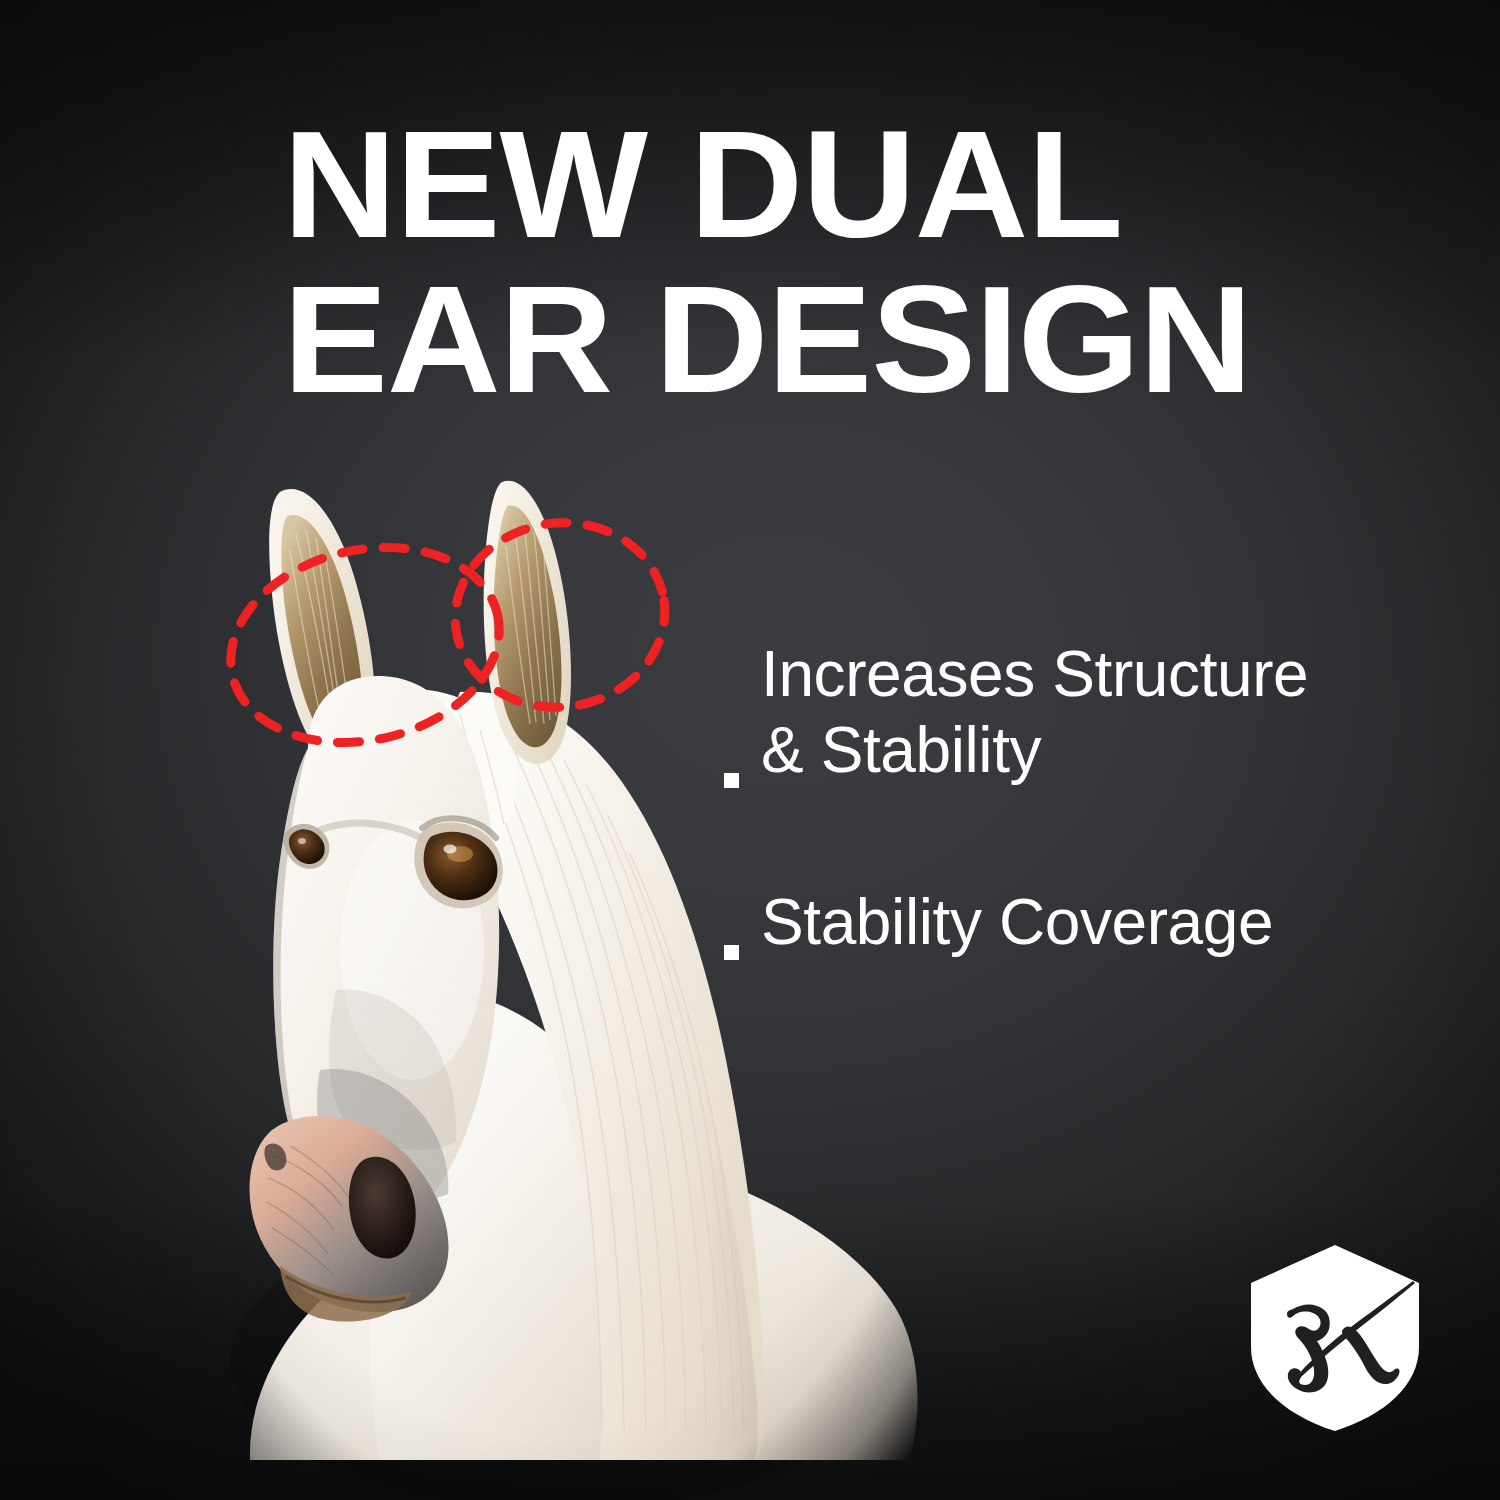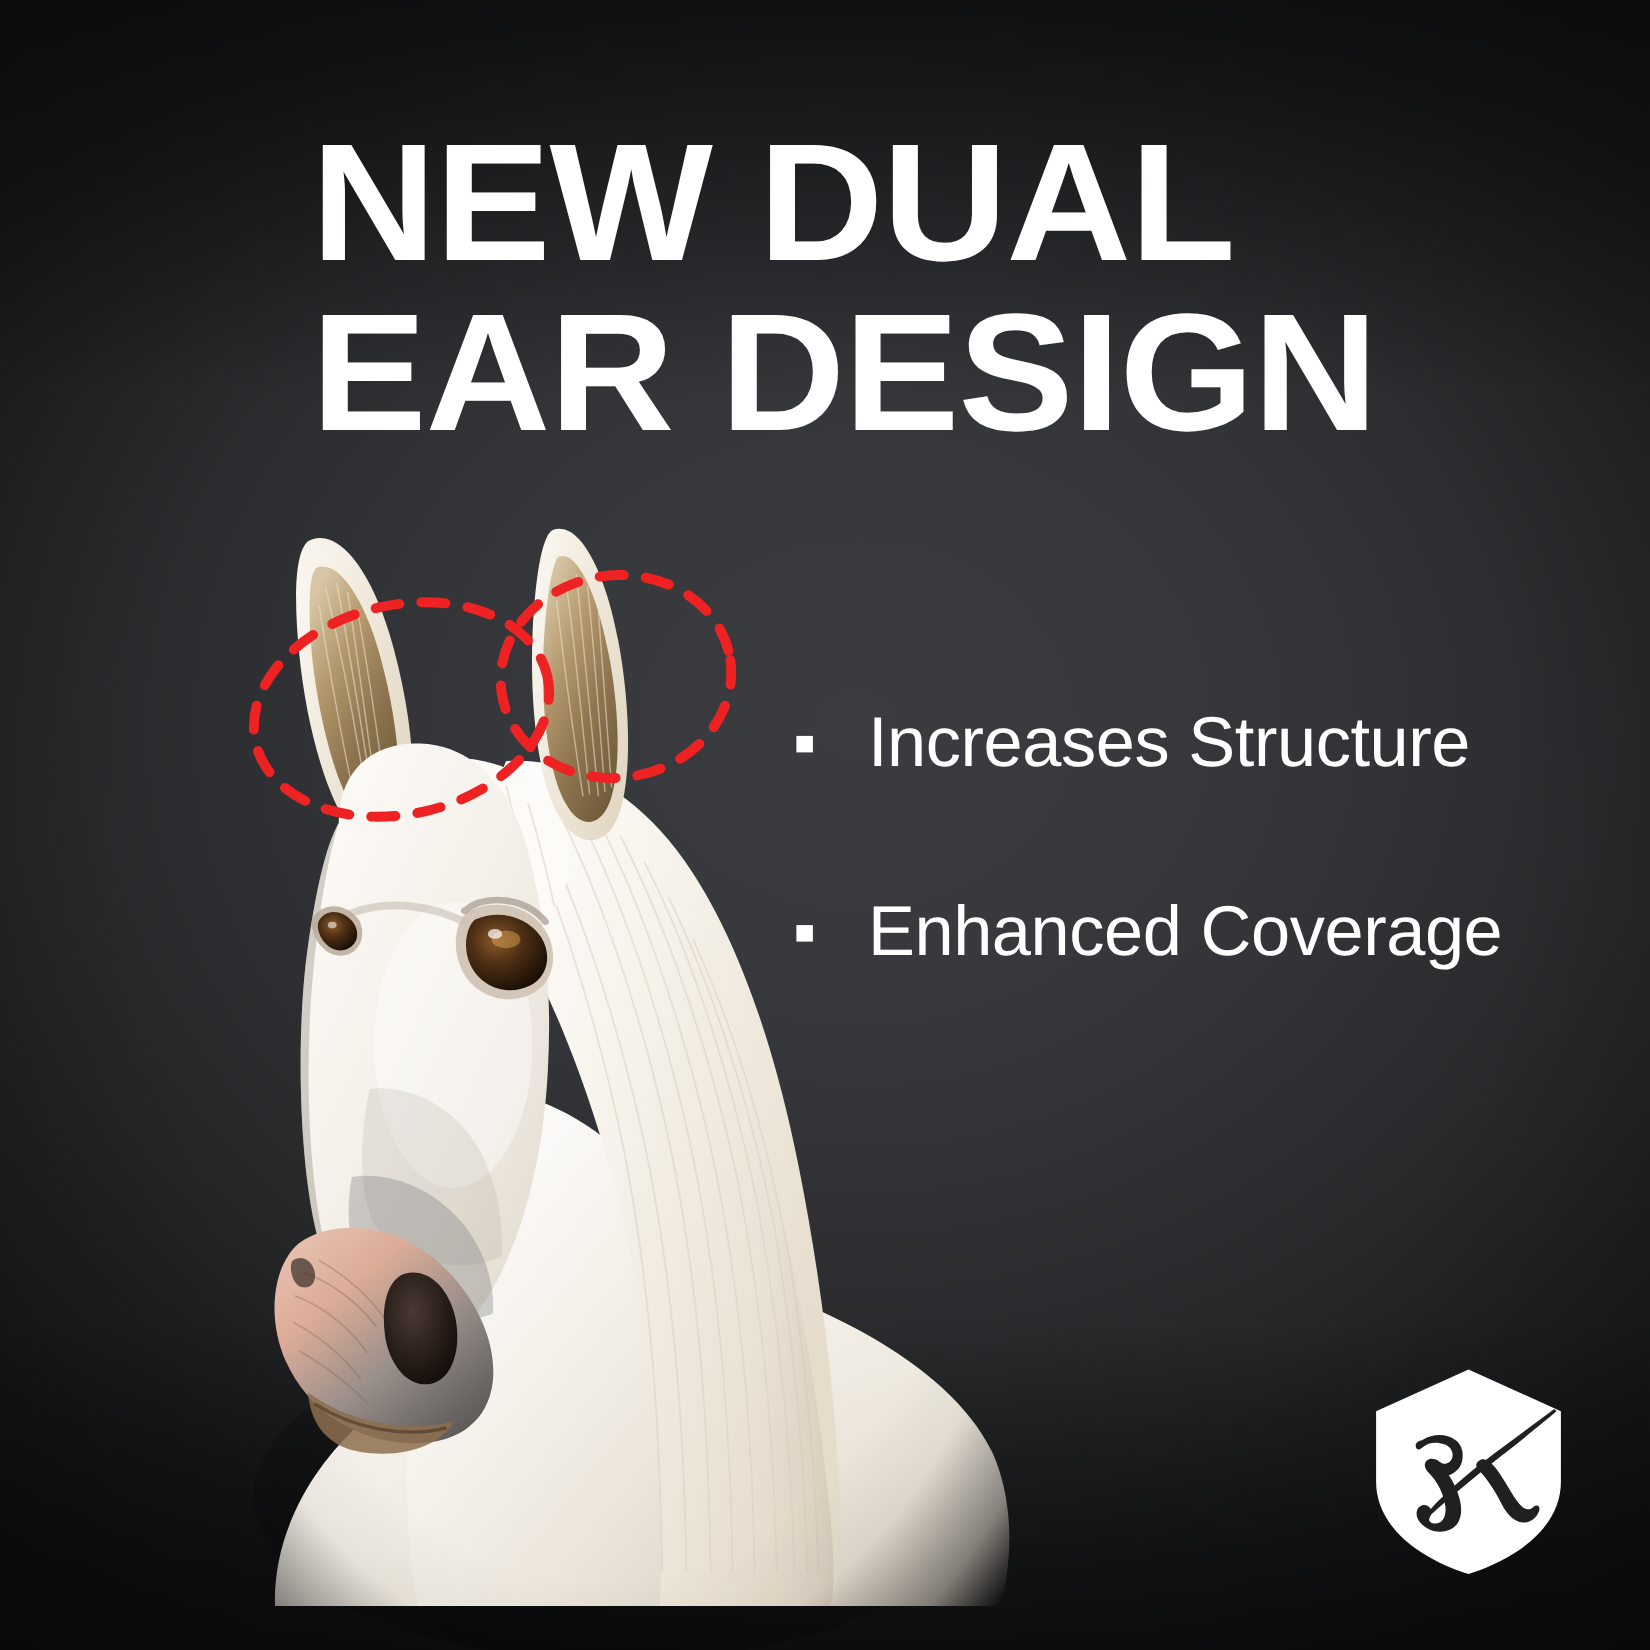--- a/index.html
+++ b/index.html
@@ -69,23 +69,22 @@
 
   
   .bullets {
     position:absolute;
     left:724px;
     top:636px;
     width:700px;
   }
   .bullet-row {
     display:flex;
-    align-items:flex-start;
+    align-items:flex-end;
     margin-bottom:96px;
-    gap:28px;
   }
   .bullet-row:last-child { margin-bottom:0; }
   .bullet-marker {
     flex:0 0 auto;
     width:15px; height:15px;
     background:#ffffff;
     margin-top:33px;
     margin-right:22px;
   }
   .bullet-text {
@@ -344,27 +343,28 @@
       </g>
     </svg>
   </div>
 
   <div class="bullets">
 
     <div class="bullet-row">
       <span class="bullet-marker"></span>
       <div class="bullet-text">
         <div>Increases Structure</div>
+        <div>&amp; Stability</div>
       </div>
     </div>
 
     <div class="bullet-row">
       <span class="bullet-marker"></span>
       <div class="bullet-text">
-        <div>Enhanced Coverage</div>
+        <div>Stability Coverage</div>
       </div>
     </div>
 
   </div>
 
   <div class="logo-badge">
     <svg viewBox="0 0 176 190">
       <path d="M88,2 L172,40 L172,104 C172,142 138,172 88,188
                C38,172 4,142 4,104 L4,40 Z" fill="#FFFFFF"></path>
       <g fill="#202020">

